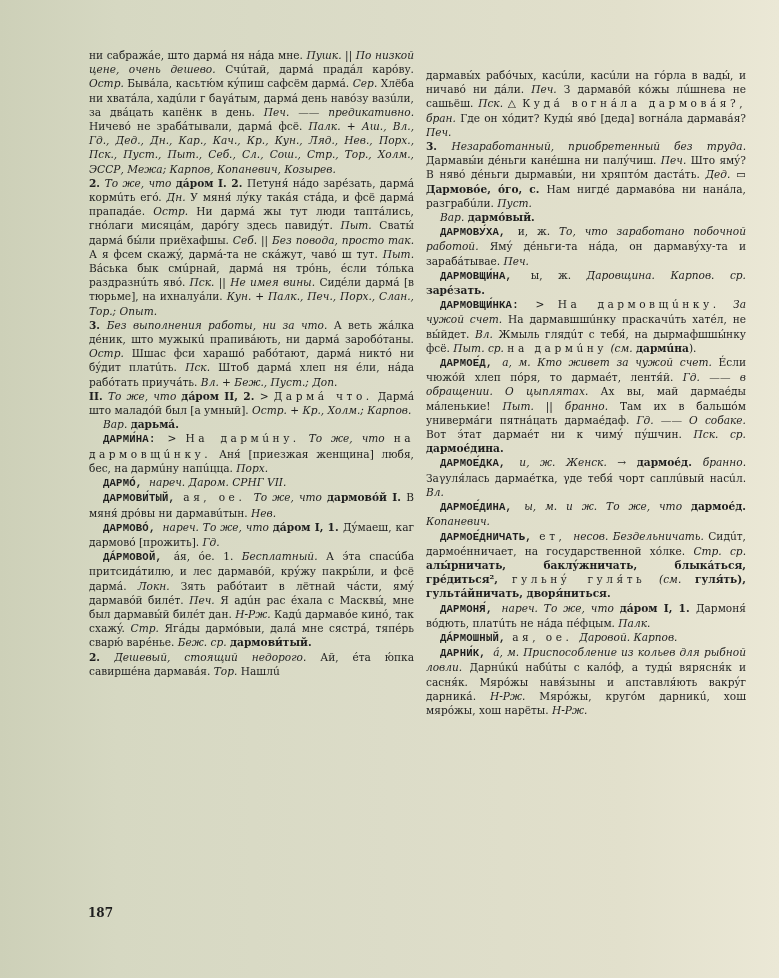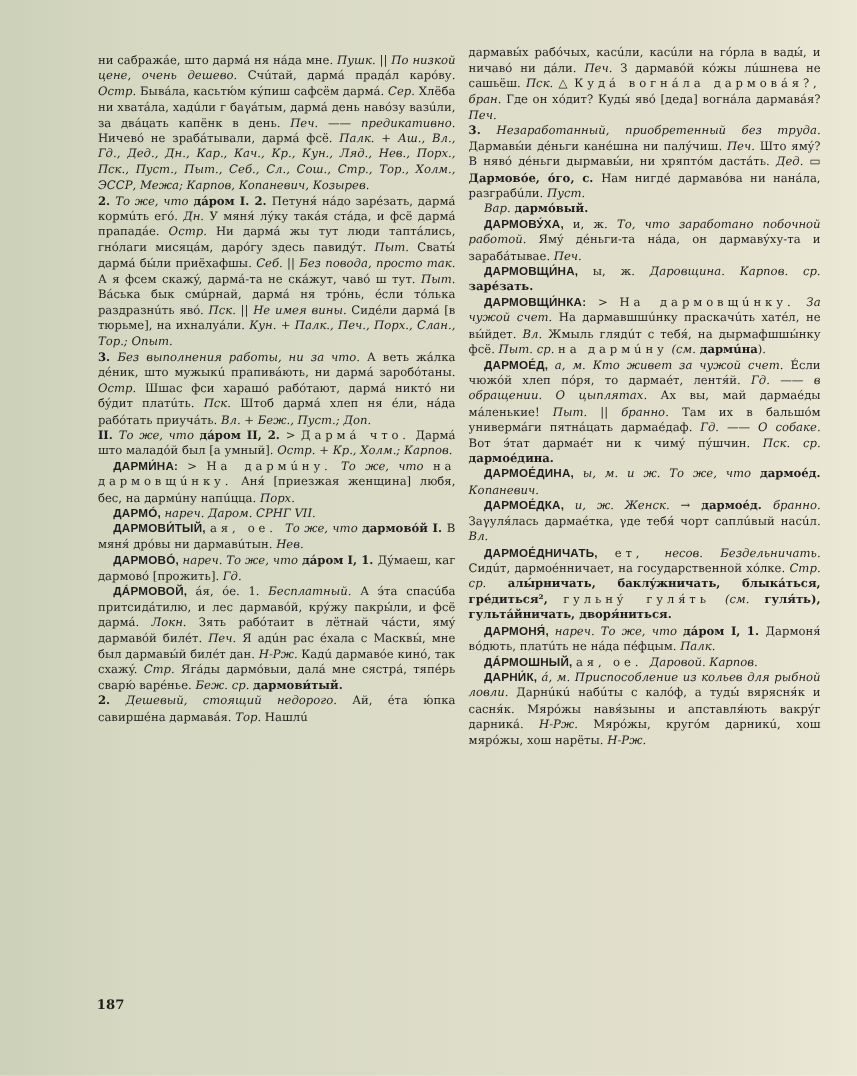--- a/index.html
+++ b/index.html
@@ -10,24 +10,24 @@
       color: #1e1e1e;
       position: relative;
     }
     .page { position: absolute; left: 0; top: 0; width: 779px; height: 978px; }
     .col {
       position: absolute; top: 46px; width: 325px;
       font-size: 10.6px; line-height: 14.2px;
       text-align: justify; hyphens: manual;
     }
     .col.left { left: 89px; top: 48px; }
-    .col.right { left: 426px; top: 41px; width: 320px; }
+    .col.right { left: 426px; top: 68px; width: 320px; }
     .p { margin: 0; }
     .ind { text-indent: 14px; }
-    .hw { font-weight: bold; font-family: Liberation Sans, sans-serif; letter-spacing: 0.2px; }
+    .hw { font-weight: bold; font-family: Liberation Mono, monospace; letter-spacing: 0.2px; }
     .b { font-weight: bold; }
     .i { font-style: italic; }
     .sp { letter-spacing: 3.5px; }
     .hang { padding-left: 30px; text-indent: 0; }
     .hang .hw { margin-left: -0px; }
     .pagenum {
       position: absolute; left: 88px; top: 906px;
       font-size: 12px; font-weight: bold; font-family: "DejaVu Serif", serif;
     }
   </style>
@@ -41,20 +41,23 @@
       <span>ни сабражáе, што дармá ня нáда мне. </span><span class="i">Пушк. || По низкой цене, очень дешево. </span><span>Счúтай, дармá прадáл карóву. </span><span class="i">Остр. </span><span>Бывáла, касьтю́м кýпиш сафсём дармá. </span><span class="i">Сер. </span><span>Хлёба ни хватáла, хадúли г баγáтым, дармá день навóзу вазúли, за двáцать капёнк в день. </span><span class="i">Печ. —— предикативно. </span><span>Ничевó не зрабáтывали, дармá фсё. </span><span class="i">Палк. + Аш., Вл., Гд., Дед., Дн., Кар., Кач., Кр., Кун., Ляд., Нев., Порх., Пск., Пуст., Пыт., Себ., Сл., Сош., Стр., Тор., Холм., ЭССР, Межа; Карпов, Копаневич, Козырев.</span>
     </p>
     <p class="p">
       <span class="b">2. </span><span class="i">То же, что </span><span class="b">дáром I. 2. </span><span>Петуня́ нáдо зарéзать, дармá кормúть егó. </span><span class="i">Дн. </span><span>У мяня́ лýку такáя стáда, и фсё дармá прападáе. </span><span class="i">Остр. </span><span>Ни дармá жы тут люди таптáлись, гнóлаги мисяцáм, дарóгу здесь павидýт. </span><span class="i">Пыт. </span><span>Сваты́ дармá бы́ли приёхафшы. </span><span class="i">Себ. || Без повода, просто так. </span><span>А я фсем скажý, дармá-та не скáжут, чавó ш тут. </span><span class="i">Пыт. </span><span>Вáська бык смúрнай, дармá ня трóнь, éсли тóлька раздразнúть явó. </span><span class="i">Пск. || Не имея вины. </span><span>Сидéли дармá [в тюрьме], на ихналуáли. </span><span class="i">Кун. + Палк., Печ., Порх., Слан., Тор.; Опыт.</span>
     </p>
     <p class="p">
       <span class="b">3. </span><span class="i">Без выполнения работы, ни за что. </span><span>А веть жáлка дéник, што мужыкú прапивáють, ни дармá заробóтаны. </span><span class="i">Остр. </span><span>Шшас фси харашó рабóтают, дармá никтó ни бýдит платúть. </span><span class="i">Пск. </span><span>Штоб дармá хлеп ня éли, нáда рабóтать приучáть. </span><span class="i">Вл. + Беж., Пуст.; Доп.</span>
     </p>
     <p class="p">
       <span class="b">II. </span><span class="i">То же, что </span><span class="b">дáром II, 2. </span><span>&gt; </span><span class="sp">Дармá что.</span><span> Дармá што маладóй был [а умный]. </span><span class="i">Остр. + Кр., Холм.; Карпов.</span>
+    </p>
+    <p class="p ind">
+      <span class="i">Вар. </span><span class="b">дарьмá.</span>
     </p>
     <p class="p ind">
       <span class="hw">ДАРМИ́НА: </span><span>&gt; </span><span class="sp">На дармúну.</span><span class="i"> То же, что </span><span class="sp">на дармовщúнку.</span><span> Аня́ [приезжая женщина] любя, бес, на дармúну напúцца. </span><span class="i">Порх.</span>
     </p>
     <p class="p ind">
       <span class="hw">ДАРМÓ, </span><span class="i">нареч. Даром. СРНГ VII.</span>
     </p>
     <p class="p ind">
       <span class="hw">ДАРМОВИ́ТЫЙ, </span><span class="sp">ая, ое. </span><span class="i">То же, что </span><span class="b">дармовóй I. </span><span>В мяня́ дрóвы ни дармавúтын. </span><span class="i">Нев.</span>
     </p>
@@ -85,24 +88,24 @@
     <p class="p ind">
       <span class="hw">ДАРМОВЩИ́НА, </span><span>ы, ж. </span><span class="i">Даровщина. Карпов. ср. </span><span class="b">зарéзать.</span>
     </p>
     <p class="p ind">
       <span class="hw">ДАРМОВЩИ́НКА: </span><span>&gt; </span><span class="sp">На дармовщúнку.</span><span class="i"> За чужой счет. </span><span>На дармавшшúнку праскачúть хатéл, не вы́йдет. </span><span class="i">Вл. </span><span>Жмыль глядúт с тебя́, на дырмафшшы́нку фсё. </span><span class="i">Пыт. ср. </span><span class="sp">на дармúну</span><span class="i"> (см. </span><span class="b">дармúна</span><span>).</span>
     </p>
     <p class="p ind">
       <span class="hw">ДАРМОЕ́Д, </span><span class="i">а, м. </span><span class="i">Кто живет за чужой счет. </span><span>Éсли чюжóй хлеп пóря, то дармаéт, лентя́й. </span><span class="i">Гд. —— в обращении. О цыплятах. </span><span>Ах вы, май дармаéды мáленькие! </span><span class="i">Пыт. || бранно. </span><span>Там их в бальшóм универмáги пятнáцать дармаéдаф. </span><span class="i">Гд. —— О собаке. </span><span>Вот э́тат дармаéт ни к чимý пýшчин. </span><span class="i">Пск. ср. </span><span class="b">дармоéдина.</span>
     </p>
     <p class="p ind">
-      <span class="hw">ДАРМОЕ́ДИНА, </span><span class="i">ы, м. и ж. </span><span class="i">То же, что </span><span class="b">дармоéд. </span><span class="i">Копаневич.</span>
+      <span class="hw">ДАРМОЕ́ДКА, </span><span class="i">и, ж. </span><span class="i">Женск. → </span><span class="b">дармоéд. </span><span class="i">бранно. </span><span>Заγуля́лась дармаéтка, γде тебя́ чорт саплúвый насúл. </span><span class="i">Вл.</span>
     </p>
     <p class="p ind">
-      <span class="hw">ДАРМОЕ́ДКА, </span><span class="i">и, ж. </span><span class="i">Женск. → </span><span class="b">дармоéд. </span><span class="i">бранно. </span><span>Заγуля́лась дармаéтка, γде тебя́ чорт саплúвый насúл. </span><span class="i">Вл.</span>
+      <span class="hw">ДАРМОЕ́ДИНА, </span><span class="i">ы, м. и ж. </span><span class="i">То же, что </span><span class="b">дармоéд. </span><span class="i">Копаневич.</span>
     </p>
     <p class="p ind">
       <span class="hw">ДАРМОЕ́ДНИЧАТЬ, </span><span class="sp">ет, </span><span class="i">несов. Бездельничать. </span><span>Сидúт, дармоéнничает, на государственной хóлке. </span><span class="i">Стр. ср. </span><span class="b">алы́рничать, баклýжничать, блыкáться, грéдиться², </span><span class="sp">гульнý гуля́ть</span><span class="i"> (см. </span><span class="b">гуля́ть), гультáйничать, дворя́ниться.</span>
     </p>
     <p class="p ind">
       <span class="hw">ДАРМОНЯ́, </span><span class="i">нареч. То же, что </span><span class="b">дáром I, 1. </span><span>Дармоня́ вóдють, платúть не нáда пéфцым. </span><span class="i">Палк.</span>
     </p>
     <p class="p ind">
       <span class="hw">ДÁРМОШНЫЙ, </span><span class="sp">ая, ое. </span><span class="i">Даровой. Карпов.</span>
     </p>

